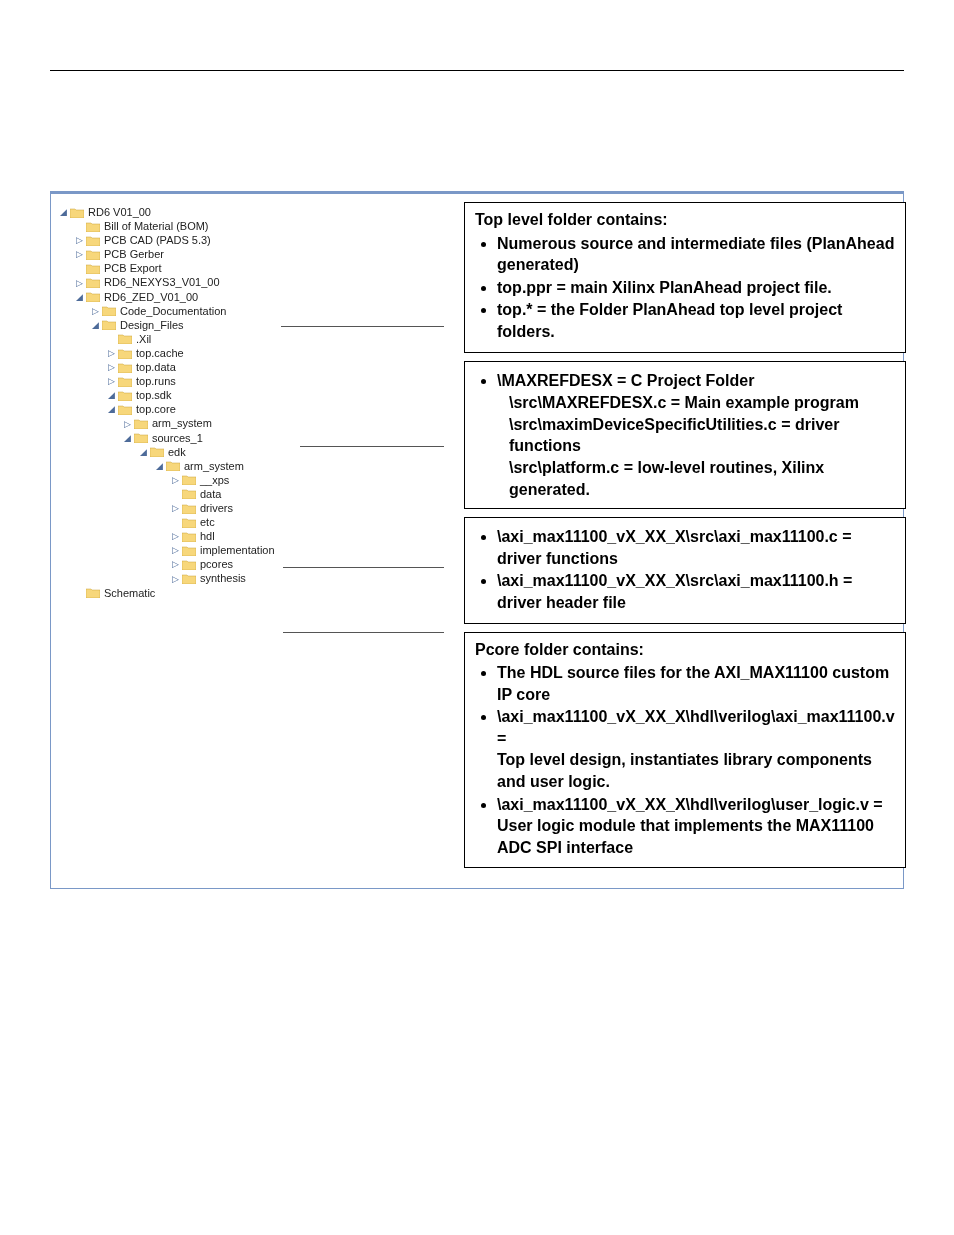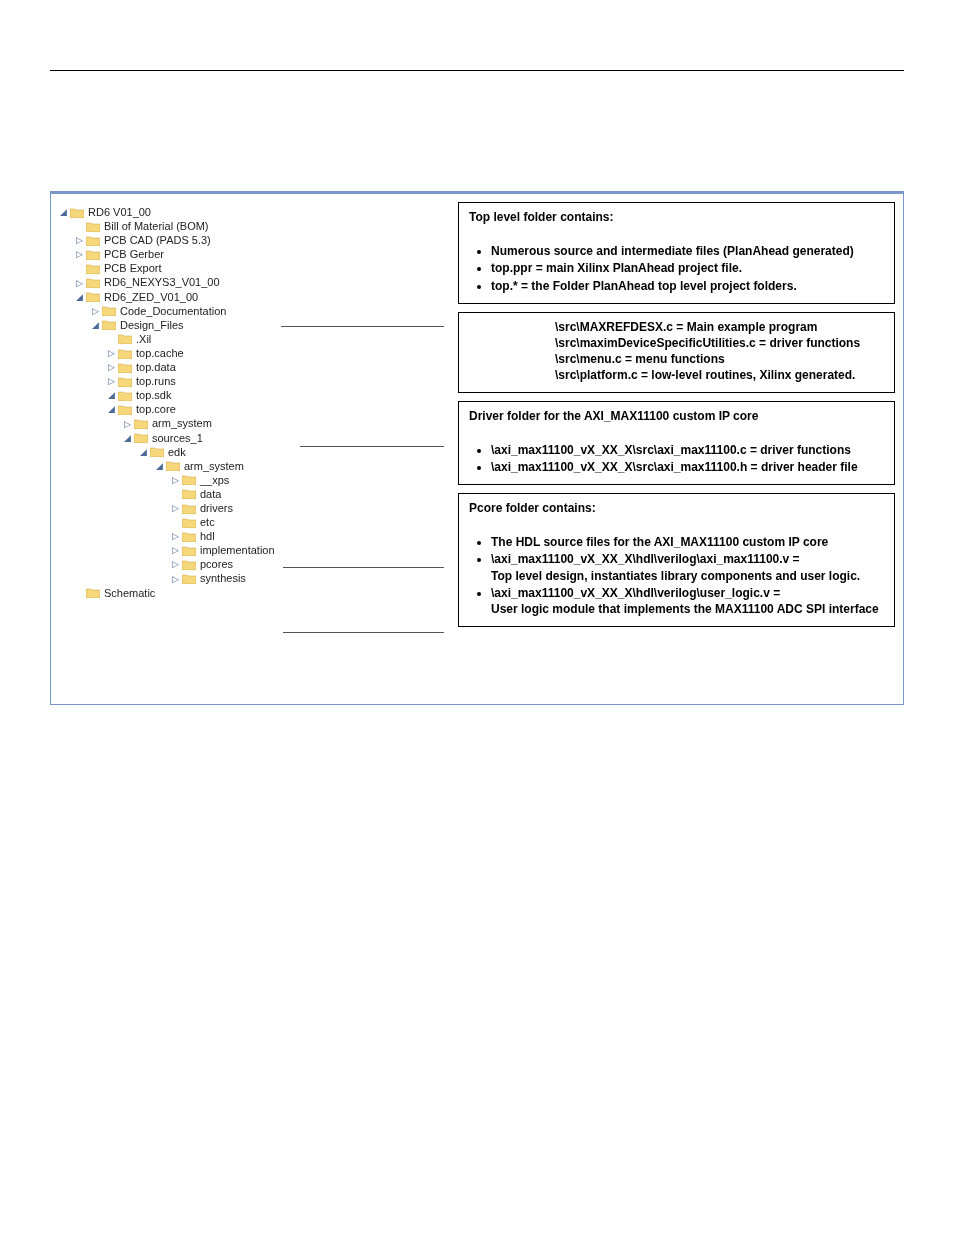--- a/index.html
+++ b/index.html
@@ -1,35 +1,35 @@
 <!DOCTYPE html>
 <html><head>
 <meta charset="utf-8">
 <style>
   html,body{margin:0;padding:0;background:#fff;font-family:"Segoe UI",Tahoma,Arial,sans-serif;font-size:11px;color:#000}
   .page{width:954px;height:1235px;position:relative;box-sizing:border-box;padding:40px 50px}
   .hr-top{border:0;border-top:1px solid #000;margin:30px 0 120px 0}
   .panel{position:relative;border:1px solid #7a98c7;background:#fff;padding:10px 8px 12px 8px;min-height:490px}
   .panel::before{content:"";position:absolute;left:0;right:0;top:0;height:2px;background:#7a98c7}
-  .cols{display:flex;gap:9px}
+  .cols{display:flex;gap:15px}
   .tree{flex:0 0 260px;padding-top:2px}
   ul.t{list-style:none;margin:0;padding:0}
   ul.t ul.t{padding-left:16px}
   li.n{white-space:nowrap;margin:1px 0}
   .arw{display:inline-block;width:9px;text-align:center;font-size:9px;color:#4d6b99;margin-right:2px;vertical-align:middle}
   .arw.none{color:transparent}
   .fld{display:inline-block;width:14px;height:11px;vertical-align:middle;margin-right:4px;position:relative}
   .fld svg{position:absolute;left:0;top:0}
   .lbl{vertical-align:middle;color:#222}
   .line{position:absolute;height:1px;background:#555}
   .boxes{flex:1;position:relative;padding-left:130px}
-  .box{border:1.5px solid #000;background:#fff;padding:6px 10px 8px 10px;margin-bottom:8px;font-family:Arial,Helvetica,sans-serif;font-size:12px;line-height:1.35}
-  .box ul{margin:18px 0 0 22px;padding:0}
+  .box{border:1.5px solid #000;background:#fff;padding:6px 10px 8px 10px;margin-bottom:8px;font-family:Arial,Helvetica,sans-serif;font-size:16px;line-height:1.35}
+  .box ul{margin:2px 0 0 22px;padding:0}
   .box ul li{list-style:disc;margin:1px 0}
-  .sub{margin-left:86px}
+  .sub{margin-left:34px}
   .bt{font-weight:700}
 </style>
 </head>
 <body>
 
 <div class="page">
 <hr class="hr-top">
 
 <div class="panel">
 
@@ -154,28 +154,29 @@
       <div class="box">
         <div class="bt">Top level folder contains:</div>
         <ul>
           <li class="bt">Numerous source and intermediate files (PlanAhead generated)</li>
           <li class="bt">top.ppr = main Xilinx PlanAhead project file.</li>
           <li class="bt">top.* = the Folder PlanAhead top level project folders.</li>
         </ul>
       </div>
 
       <div class="box">
+        <ul>
+          <li class="bt">\MAXREFDESX = C Project Folder</li>
+        </ul>
         <div class="sub bt">\src\MAXREFDESX.c  = Main example program</div>
         <div class="sub bt">\src\maximDeviceSpecificUtilities.c = driver functions</div>
-        <div class="sub bt">\src\menu.c = menu functions</div>
         <div class="sub bt">\src\platform.c = low-level routines, Xilinx generated.</div>
       </div>
 
       <div class="box">
-        <div class="bt">Driver folder for the AXI_MAX11100 custom IP core</div>
         <ul>
           <li class="bt">\axi_max11100_vX_XX_X\src\axi_max11100.c = driver functions</li>
           <li class="bt">\axi_max11100_vX_XX_X\src\axi_max11100.h = driver header file</li>
         </ul>
       </div>
 
       <div class="box">
         <div class="bt">Pcore folder contains:</div>
         <ul>
           <li class="bt">The HDL source files for the AXI_MAX11100 custom IP core</li>

